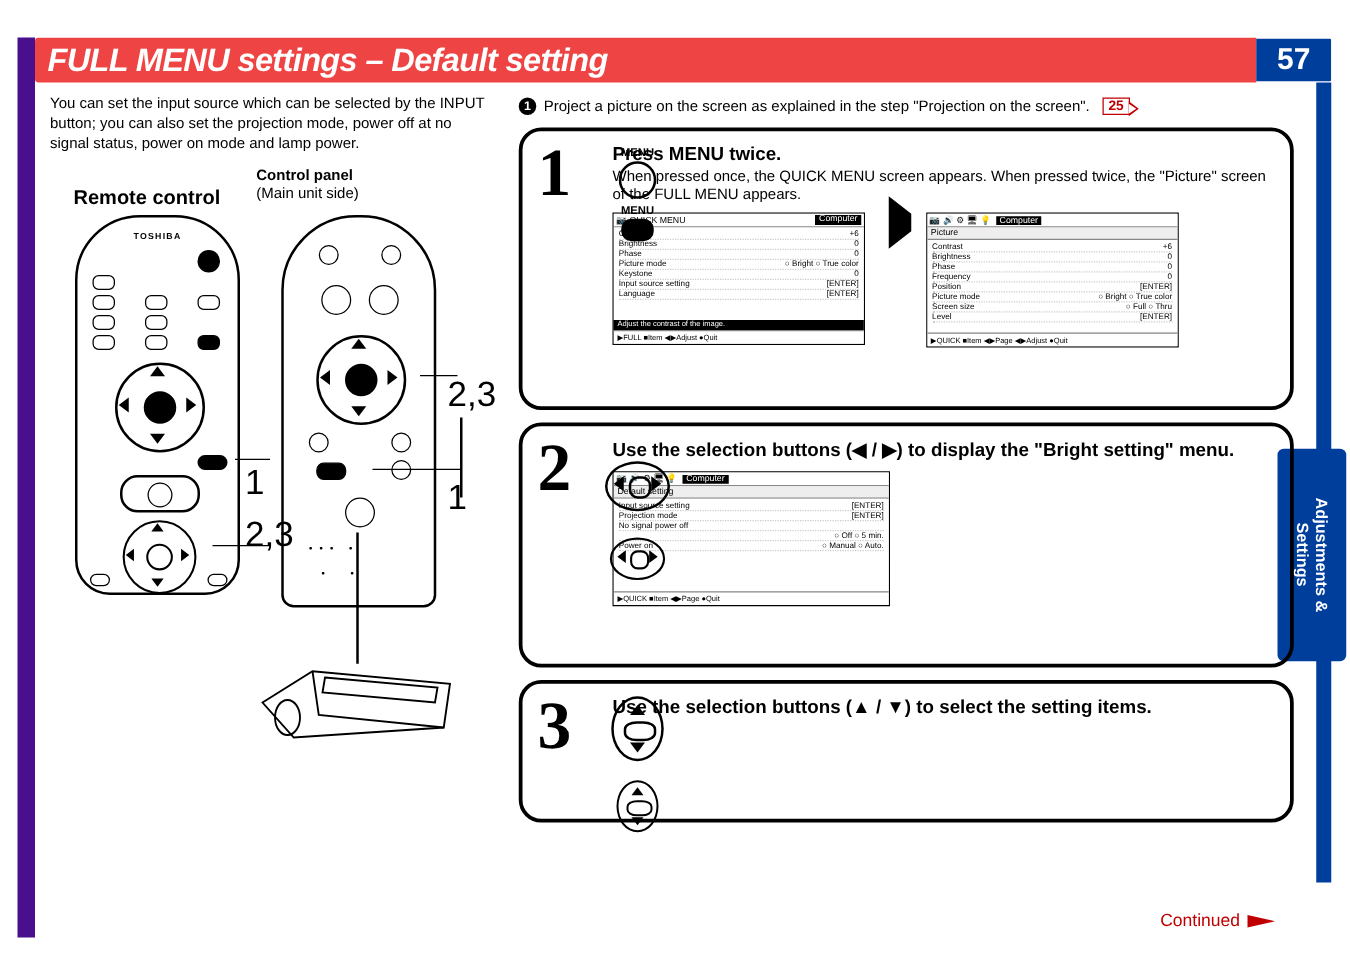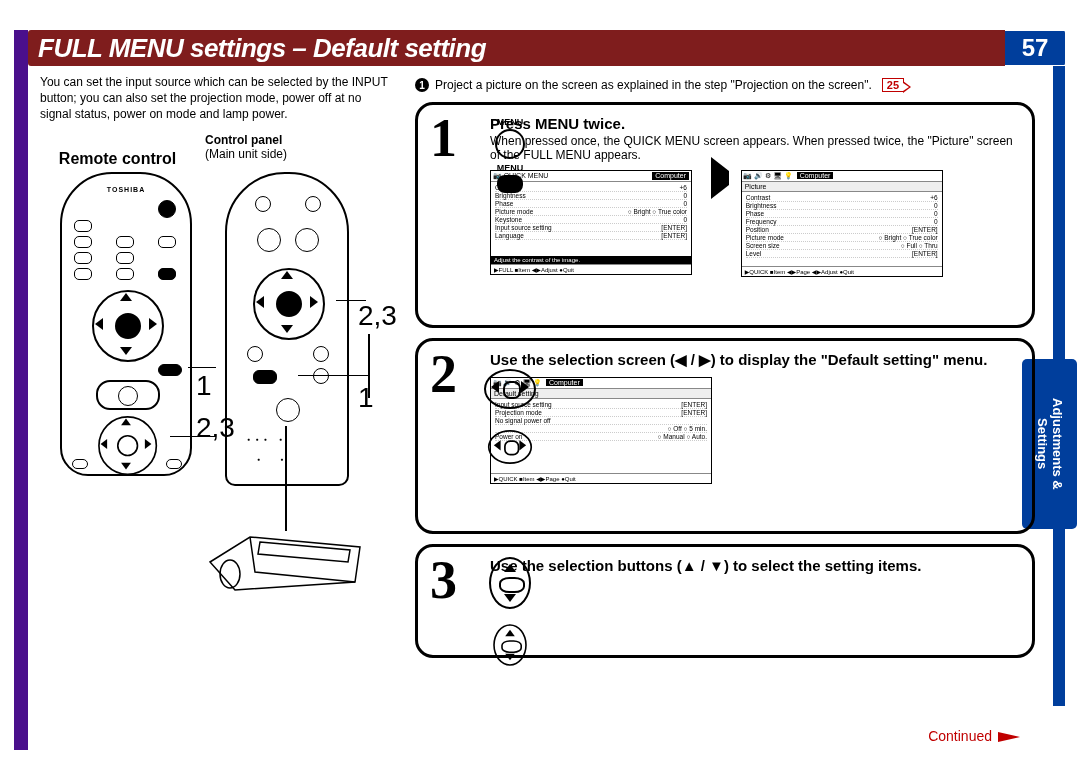--- a/index.html
+++ b/index.html
@@ -1,19 +1,19 @@
 <!DOCTYPE html>
 <html><head>
 <meta charset="utf-8">
 <style>
   body{margin:0;font-family:Arial,Helvetica,sans-serif;font-size:12px;color:#000;background:#fff}
   .page{width:1080px;height:764px;position:relative;background:#fff}
   .vstripe{position:absolute;left:14px;top:30px;width:14px;height:720px;background:#4a0f8c}
   .header{position:absolute;left:28px;top:30px;right:15px;height:36px;display:flex;align-items:center;border-radius:3px;overflow:hidden}
-  .header-left{flex:1;background:#7f1d1d;color:#fff;font-size:26px;font-weight:bold;padding:3px 10px;letter-spacing:-.5px;font-style:italic}
+  .header-left{flex:1;background:#ef4444;color:#fff;font-size:26px;font-weight:bold;padding:3px 10px;letter-spacing:-.5px;font-style:italic}
   .header-right{width:60px;background:#003e9c;color:#fff;font-size:24px;font-weight:bold;text-align:center;padding:3px 0}
   .vblue{position:absolute;right:15px;top:66px;width:12px;height:640px;background:#003e9c}
   .sidetab{position:absolute;right:3px;top:359px;width:55px;height:170px;background:#003e9c;border-radius:5px;display:flex;align-items:center;justify-content:center}
   .sidetab span{color:#fff;writing-mode:vertical-rl;font-weight:bold;font-size:13px;text-align:center;transform:rotate(0deg)}
   .leftcol{position:absolute;left:40px;top:74px;width:350px}
   .intro{line-height:1.35}
   .labels{display:flex;margin-top:10px;font-weight:bold;text-align:center}
   .labels .a{width:155px;font-size:16px}
   .labels .b{width:160px;font-size:12px;text-align:left;margin-left:10px}
   .sub{font-weight:normal;font-size:12px}
@@ -283,21 +283,21 @@
       </div>
     </div>
 
     <div class="stepbox" style="min-height:170px">
       <div class="stepnum">2</div>
       <div class="stepiconcol" style="top:20px">
         <span class="lr"><span class="mid"></span></span><br>
         <span class="lr" style="transform:scale(.85)"><span class="mid"></span></span>
       </div>
       <div class="stepcontent">
-        <div class="step-title">Use the selection screen (◀ / ▶) to display the "Default setting" menu.</div>
+        <div class="step-title">Use the selection buttons (◀ / ▶) to display the "Bright setting" menu.</div>
         <div style="margin-top:8px">
           <div class="scr" style="width:220px">
             <div class="hdr">
                 <span>📷 🔊 ⚙ 🖥 💡 &nbsp;<span class="tag">Computer</span></span>
               </div>
             <div style="border-bottom:1px solid #888;padding:1px 3px;background:#eee">Default setting</div>
             <div class="body" id="drows">
                 <div class="row">
                   <span>Input source setting</span>
                   <span>[ENTER]</span>

